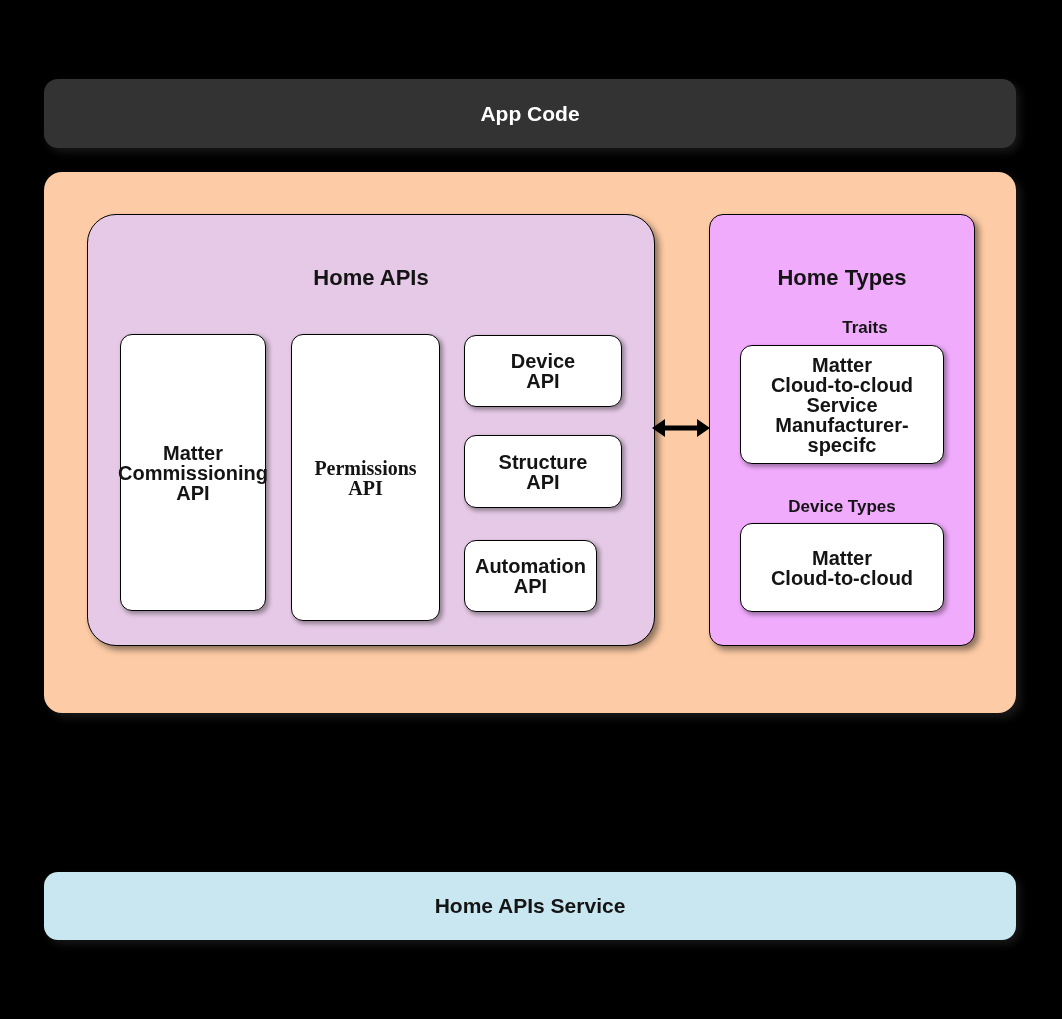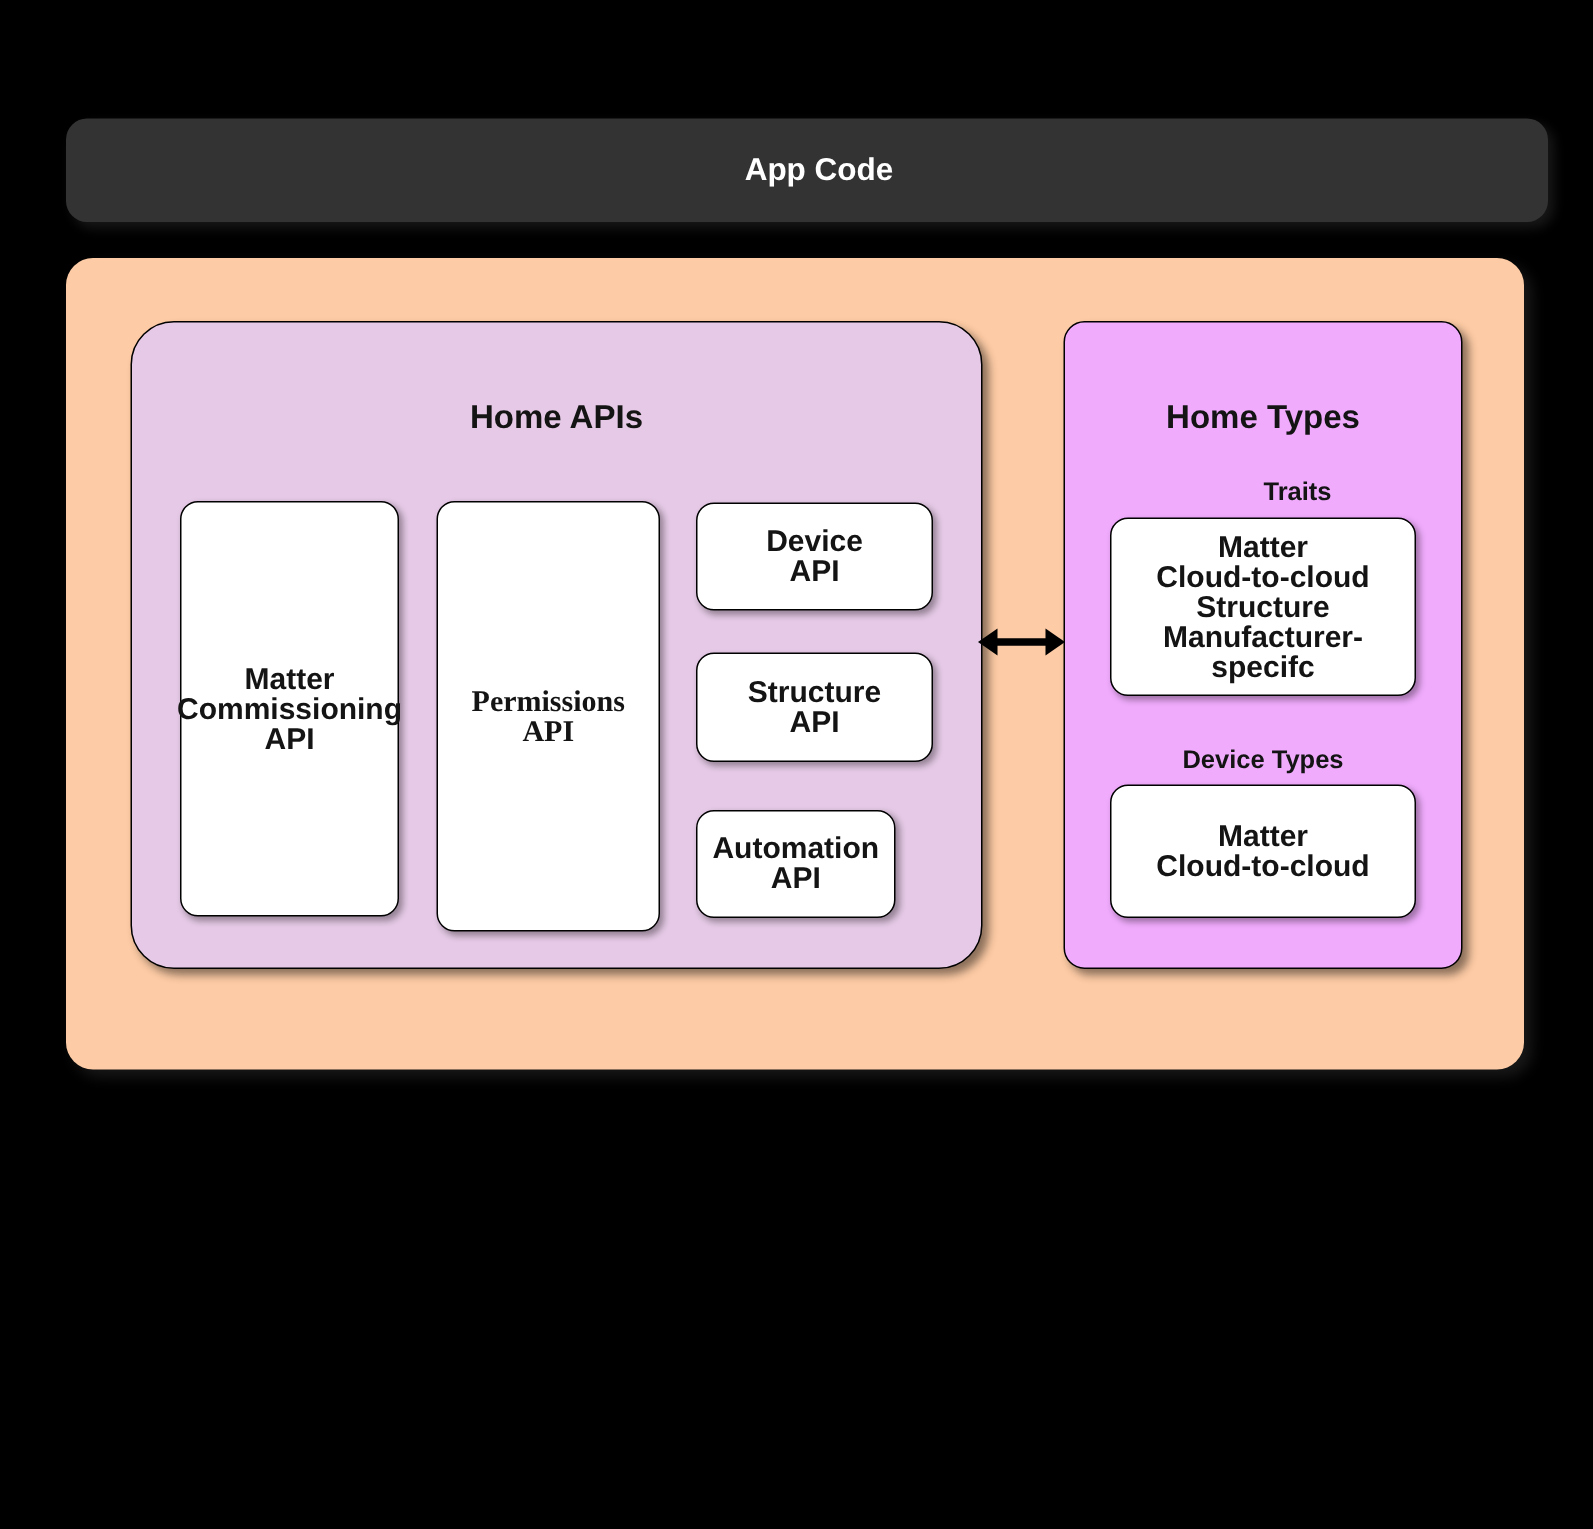--- a/index.html
+++ b/index.html
@@ -26,21 +26,20 @@
     justify-content: center;
     font-weight: bold;
     font-size: 21px;
     box-shadow: 4px 4px 8px rgba(70,70,70,0.35);
   }
   .bar.app-code {
     top: 79px;
     height: 69px;
     background: #333333;
     color: #ffffff;
-    padding-left: 16px;
   }
   .bar.service {
     top: 872px;
     height: 68px;
     background: #c9e7f0;
     color: #141414;
   }
   .sdk-container {
     position: absolute;
     left: 44px;
@@ -169,31 +168,34 @@
 
     <div class="panel home-types">
       <div class="panel-title">Home Types</div>
 
       <div class="section-label" style="top:101px;margin-left:23px;">Traits</div>
 
       <div class="card" style="left:30px; top:130px; width:204px; height:119px;">
         <div class="lines">
           <div>Matter</div>
           <div>Cloud-to-cloud</div>
-          <div>Structure</div>
+          <div>Service</div>
           <div>Manufacturer-specifc</div>
         </div>
       </div>
 
       <div class="section-label" style="top:280px;">Device Types</div>
 
       <div class="card" style="left:30px; top:308px; width:204px; height:89px;">
         <div class="lines">
           <div>Matter</div>
           <div>Cloud-to-cloud</div>
         </div>
       </div>
     </div>
 
   </div>
 
+  <div class="bar service">
+    <span>Home APIs Service</span>
+  </div>
 
 </div>
 
 </body></html>

